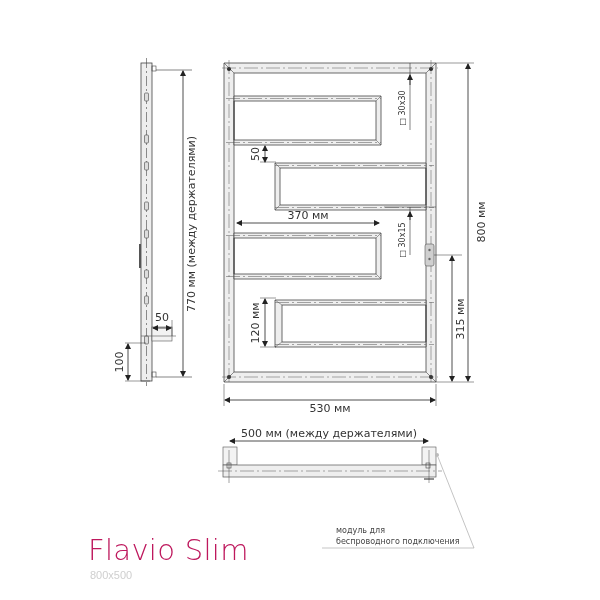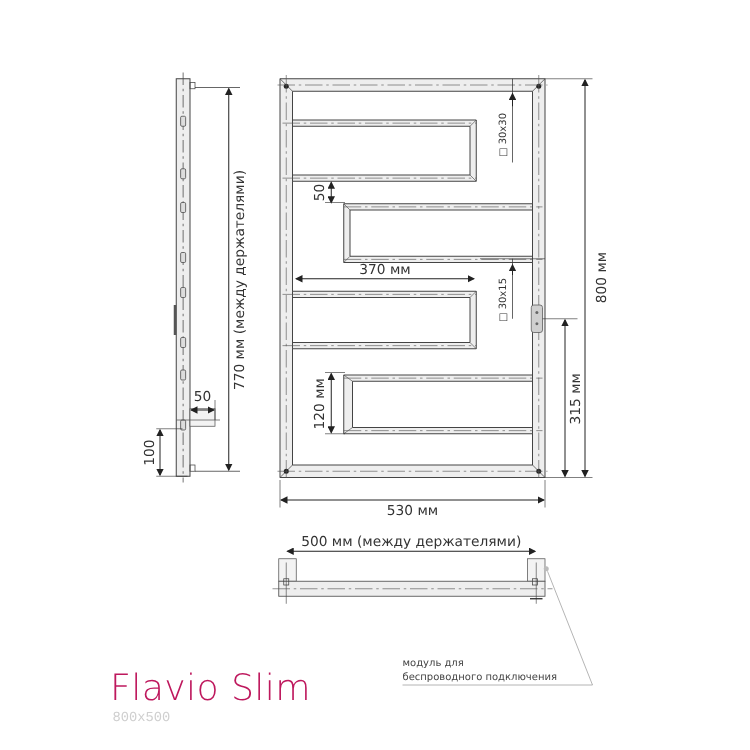--- a/index.html
+++ b/index.html
@@ -1,26 +1,26 @@
 <!DOCTYPE html>
 <html><head>
 <meta charset="utf-8">
 <style>
   html, body { margin:0; padding:0; background:#ffffff; }
   body { width:600px; height:600px; position:relative; overflow:hidden;
          font-family:"DejaVu Sans", sans-serif; }
   svg { position:absolute; left:0; top:0; }
   .dim { font-family:"DejaVu Sans", sans-serif; fill:#333; font-size:11px; }
   .dimsm { font-family:"DejaVu Sans", sans-serif; fill:#333; font-size:8px; }
-  .note { position:absolute; left:322px; top:525px; font-size:8px; color:#444;
+  .note { position:absolute; left:336px; top:525px; font-size:8px; color:#444;
           line-height:11px; font-family:"DejaVu Sans", sans-serif; }
   .title { position:absolute; left:88px; top:533px; font-size:29px; color:#be185d;
            font-family:"DejaVu Sans", sans-serif; font-weight:300; letter-spacing:0.3px; }
   .subtitle { position:absolute; left:90px; top:569px; font-size:11px; color:#cfcfcf;
-              font-family:Liberation Mono, monospace; }
+              font-family:Liberation Sans, sans-serif; }
 </style>
 </head>
 <body>
 
 <svg width="600" height="600" viewBox="0 0 600 600">
   <defs>
     <marker id="arr" markerWidth="6" markerHeight="6" refX="5" refY="3" orient="auto-start-reverse" markerUnits="userSpaceOnUse">
       <path d="M0,0 L6,3 L0,6 z" fill="#222"></path>
     </marker>
   </defs>

